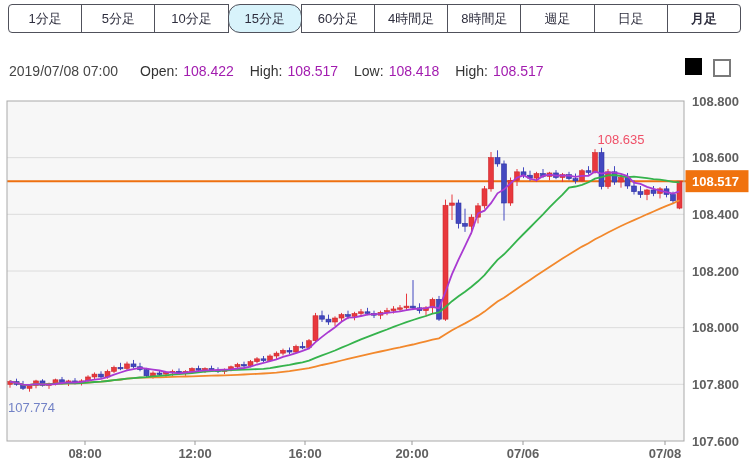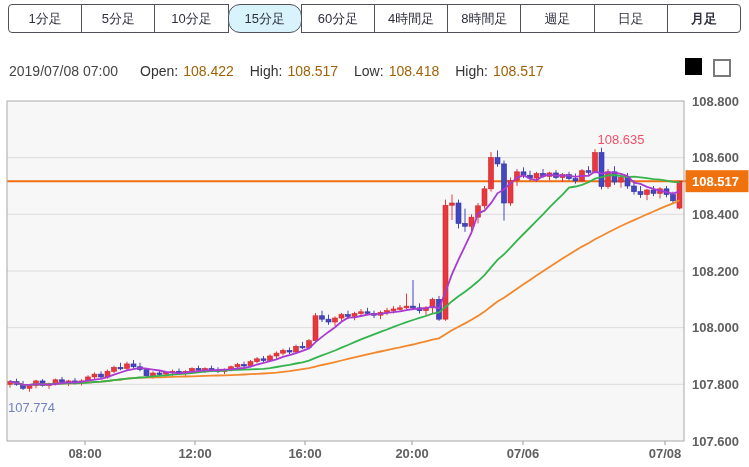--- a/index.html
+++ b/index.html
@@ -23,21 +23,21 @@
   .tf-btn:last-child  { border-radius:0 4px 4px 0;font-weight:bold; }
   .tf-btn.active { background:#d8f3fb;border-radius:12px; }
   
   .info-row {
     position:absolute; left:9px; top:62px; height:18px;
     display:flex; align-items:center; font-size:14px; color:#4a4a4a;
     white-space:nowrap;
   }
   .info-row .dt { margin-right:22px; color:#454545; }
   .info-row .lbl { font-weight:normal; color:#333333; margin-right:5px; }
-  .info-row .val { margin-right:16px; color:#a16207; }
+  .info-row .val { margin-right:16px; color:#a21caf; }
   
   .swatch-filled {
     position:absolute; left:685px; top:58px; width:17px; height:17px;
     background:#000000; cursor:pointer;
   }
   .swatch-hollow {
     position:absolute; left:713px; top:59px; width:14px; height:14px;
     background:#ffffff; border:2px solid #7a7a7a; cursor:pointer;
   }
   

